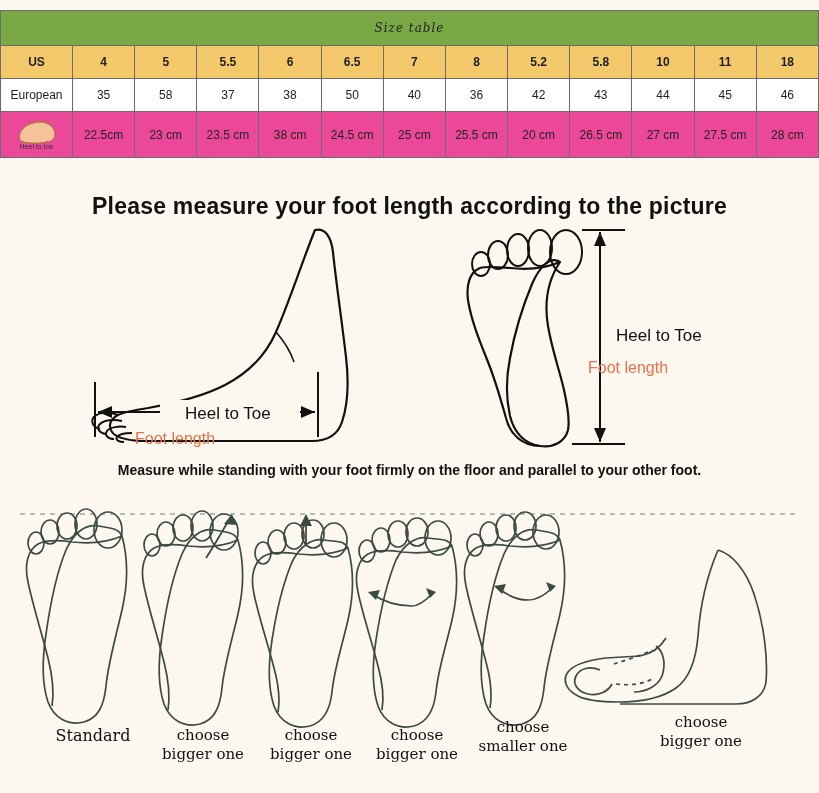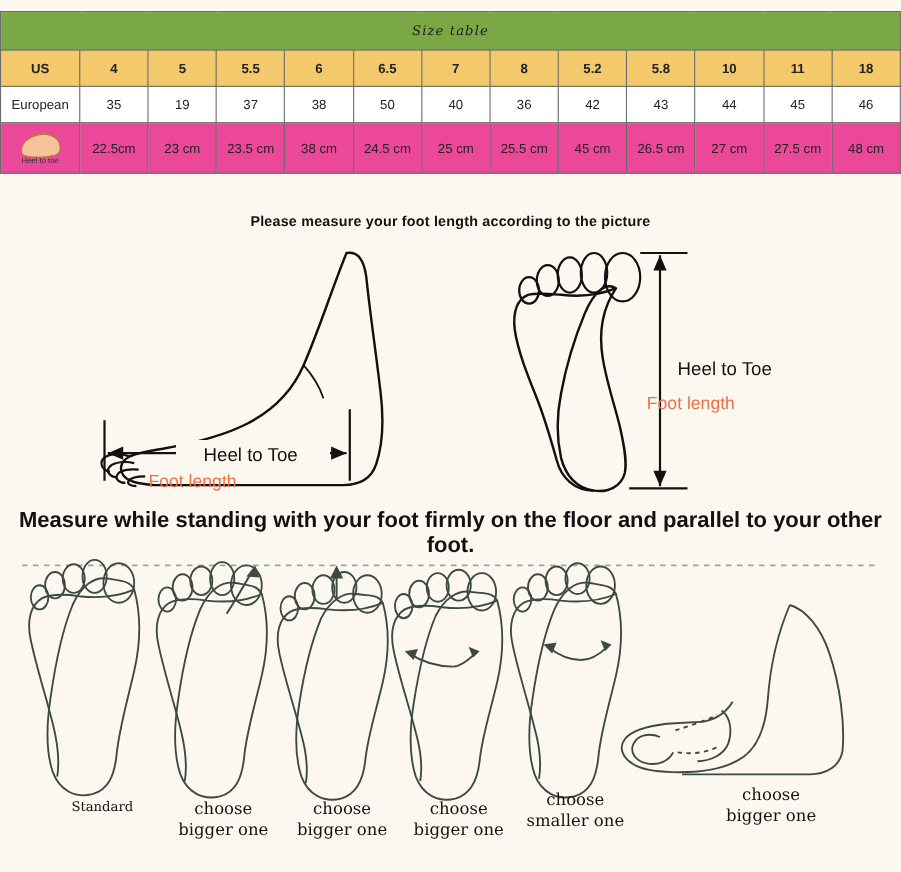--- a/index.html
+++ b/index.html
@@ -89,32 +89,32 @@
     margin: 0 auto;
   }
 
   
   .heading-measure {
     position: absolute;
     top: 193px;
     left: 0;
     width: 819px;
     text-align: center;
-    font-size: 13px;
+    font-size: 23px;
     font-weight: bold;
     color: #111;
     letter-spacing: .2px;
   }
   .heading-standing {
     position: absolute;
     top: 462px;
     left: 0;
     width: 819px;
     text-align: center;
-    font-size: 20px;
+    font-size: 14px;
     font-weight: bold;
     color: #111;
   }
 
   
   .diagram {
     position: absolute;
     top: 222px;
     left: 0;
     width: 819px;
@@ -144,21 +144,21 @@
   .caption {
     position: absolute;
     text-align: center;
     font-family: "DejaVu Serif", serif;
     font-size: 15px;
     color: #111;
     line-height: 1.25;
     width: 130px;
   }
   .caption.standard {
-    font-size: 12px;
+    font-size: 16px;
   }
   .bottom-strip {
     position: absolute;
     left: 0;
     bottom: 0;
     width: 819px;
     height: 10px;
     background: #fdf8ef;
   }
 </style>
@@ -188,21 +188,21 @@
         <td>8</td>
         <td>5.2</td>
         <td>5.8</td>
         <td>10</td>
         <td>11</td>
         <td>18</td>
       </tr>
       <tr class="row-euro">
         <td class="lbl-cell">European</td>
         <td>35</td>
-        <td>19</td>
+        <td>58</td>
         <td>37</td>
         <td>38</td>
         <td>50</td>
         <td>40</td>
         <td>36</td>
         <td>42</td>
         <td>43</td>
         <td>44</td>
         <td>45</td>
         <td>46</td>
@@ -218,25 +218,25 @@
           </svg>
           <span class="capt">Heel to toe</span>
         </td>
         <td>22.5cm</td>
         <td>23 cm</td>
         <td>23.5 cm</td>
         <td>38 cm</td>
         <td>24.5 cm</td>
         <td>25 cm</td>
         <td>25.5 cm</td>
-        <td>45 cm</td>
+        <td>20 cm</td>
         <td>26.5 cm</td>
         <td>27 cm</td>
         <td>27.5 cm</td>
-        <td>48 cm</td>
+        <td>28 cm</td>
       </tr>
     </tbody>
       </table>
   </div>
 
   <div class="heading-measure">Please measure your foot length according to the picture</div>
 
   <div class="diagram">
 
     <svg width="400" height="240" viewBox="0 0 400 240" style="position:absolute; left:40px; top:0;">

